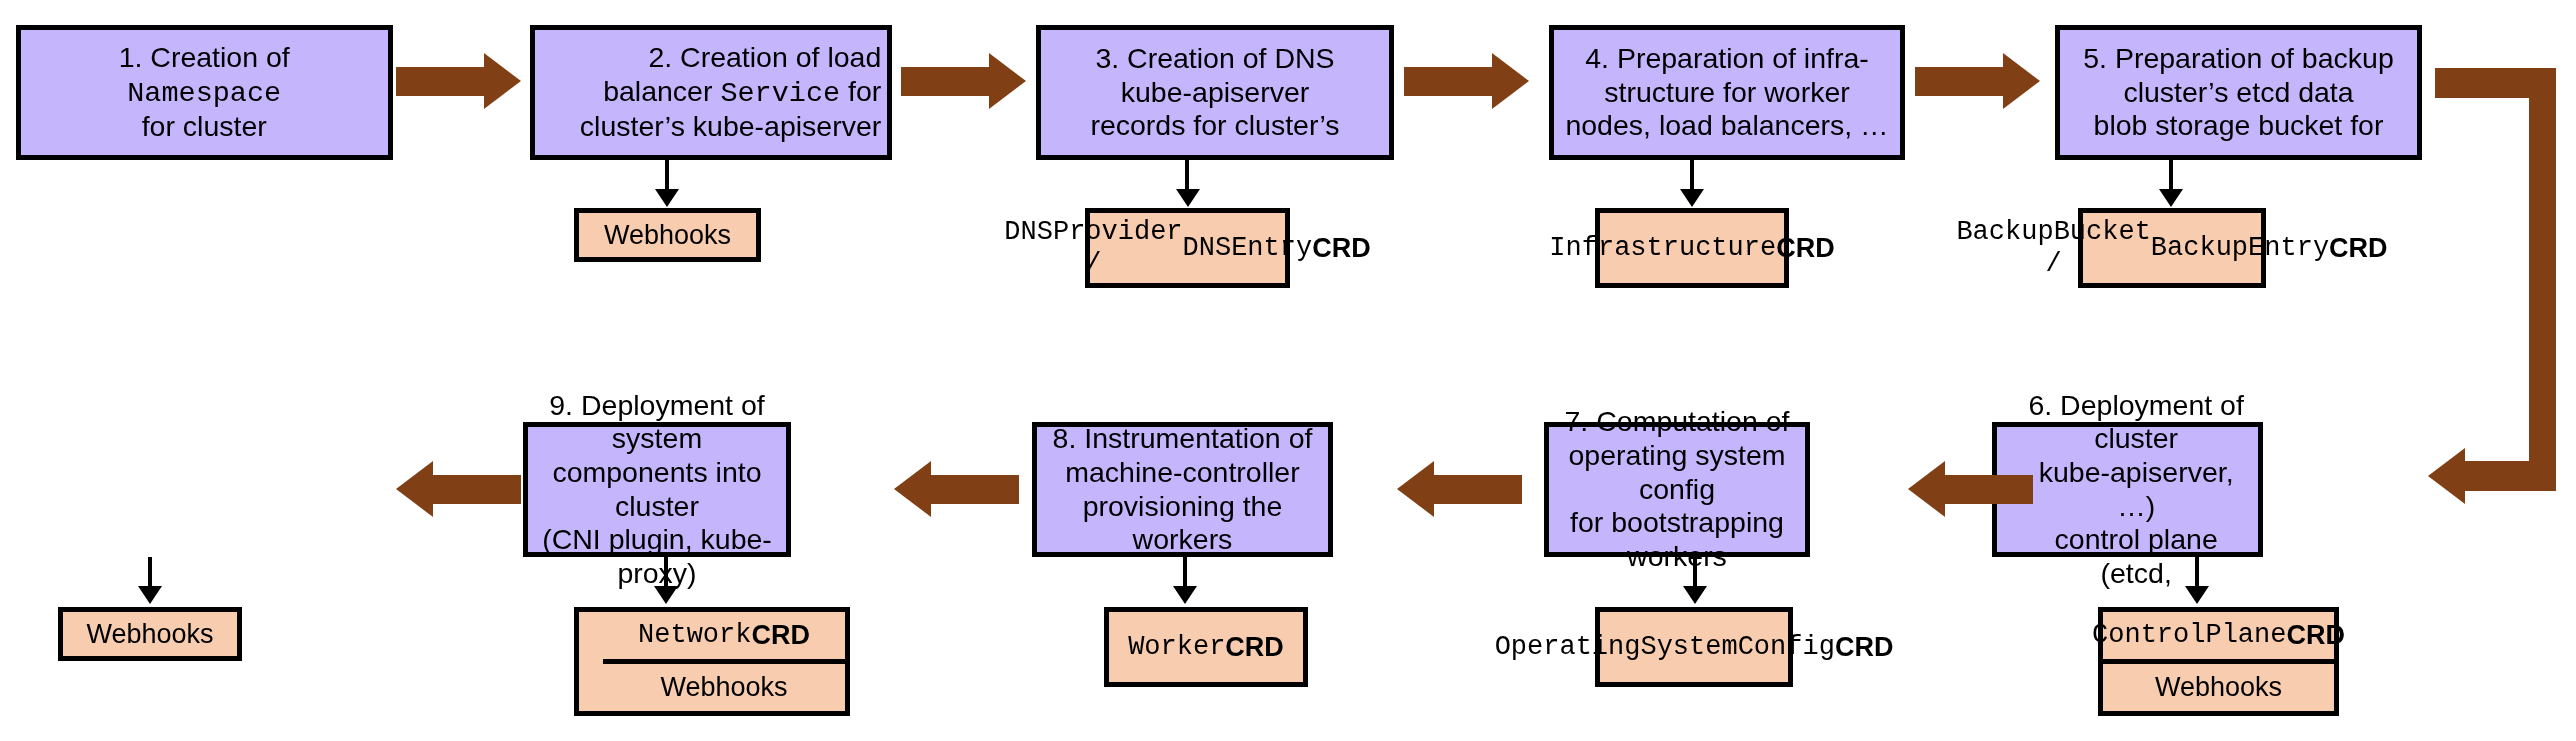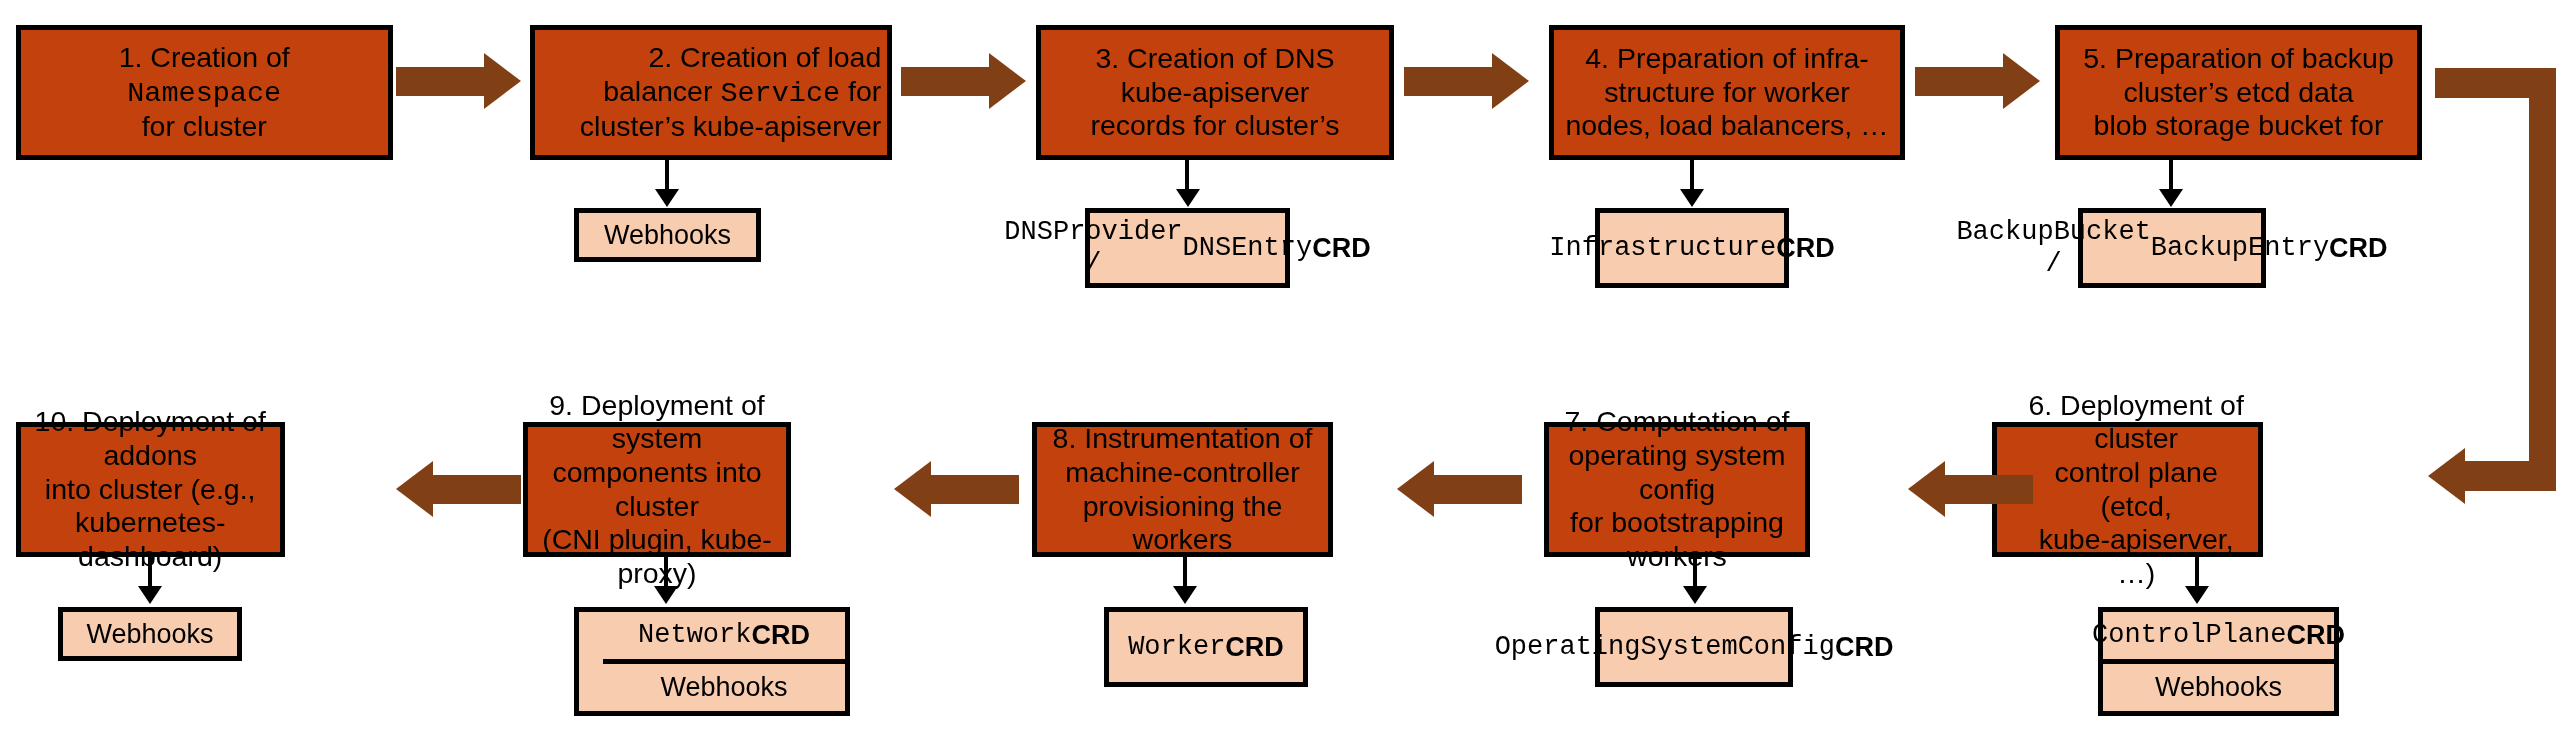--- a/index.html
+++ b/index.html
@@ -7,21 +7,21 @@
     width:2576px;height:742px;
     font-family:"Liberation Sans", sans-serif;
     color:#000;
     overflow:hidden;
   }
   #stage{position:relative;width:2576px;height:742px;background:#fff;}
 
   .step-box{
     position:absolute;
     box-sizing:border-box;
-    background:#c2410c;
+    background:#c4b5fd;
     border:5px solid #000;
     display:flex;align-items:center;justify-content:center;
     text-align:center;
     font-size:28.5px;
     line-height:1.18;
     padding:2.8px 5.7px;
   }
   .step-box .txt{width:100%;}
 
   .sub-box{
@@ -167,27 +167,20 @@
   <div class="arrow-r" style="left:1915px;top:53px;width:125px;height:57px;">
     <div class="arrow-shaft" style="left:0;top:14.2px;width:88px;height:28.5px;"></div>
     <div class="arrow-head head-r" style="left:88px;top:0;"></div>
   </div>
 
   <div class="elbow-h" style="left:2435px;top:68px;width:121px;height:30px;"></div>
   <div class="elbow-v" style="left:2529px;top:68px;width:27px;height:423px;"></div>
   <div class="elbow-h" style="left:2465px;top:461px;width:91px;height:30px;"></div>
   <div class="arrow-head head-l" style="left:2428px;top:448px;"></div>
 
-  <div class="step-box" style="left:15.7px;top:422px;width:269px;height:135px;">
-    <div class="txt">
-        <div><span>10. Deployment of addons</span></div>
-        <div><span>into cluster (e.g.,</span></div>
-        <div><span>kubernetes-dashboard)</span></div>
-      </div>
-  </div>
 
   <div class="step-box" style="left:523px;top:422px;width:268px;height:135px;">
     <div class="txt">
         <div><span>9. Deployment of system</span></div>
         <div><span>components into cluster</span></div>
         <div><span>(CNI plugin, kube-proxy)</span></div>
       </div>
   </div>
 
   <div class="step-box" style="left:1032px;top:422px;width:301px;height:135px;">
@@ -202,22 +195,22 @@
     <div class="txt">
         <div><span>7. Computation of</span></div>
         <div><span>operating system config</span></div>
         <div><span>for bootstrapping workers</span></div>
       </div>
   </div>
 
   <div class="step-box" style="left:1992px;top:422px;width:271px;height:135px;padding-left:23px;">
     <div class="txt">
         <div><span>6. Deployment of cluster</span></div>
+        <div><span>kube-apiserver, …)</span></div>
         <div><span>control plane (etcd,</span></div>
-        <div><span>kube-apiserver, …)</span></div>
       </div>
   </div>
 
   <div class="sub-box" style="left:58px;top:607px;width:184px;height:54px;">
     <div class="sub-cell">
         <span>Webhooks</span>
       </div>
   </div>
 
   <div class="sub-box" style="left:574px;top:607px;width:276px;height:109px;padding-left:24px;">

